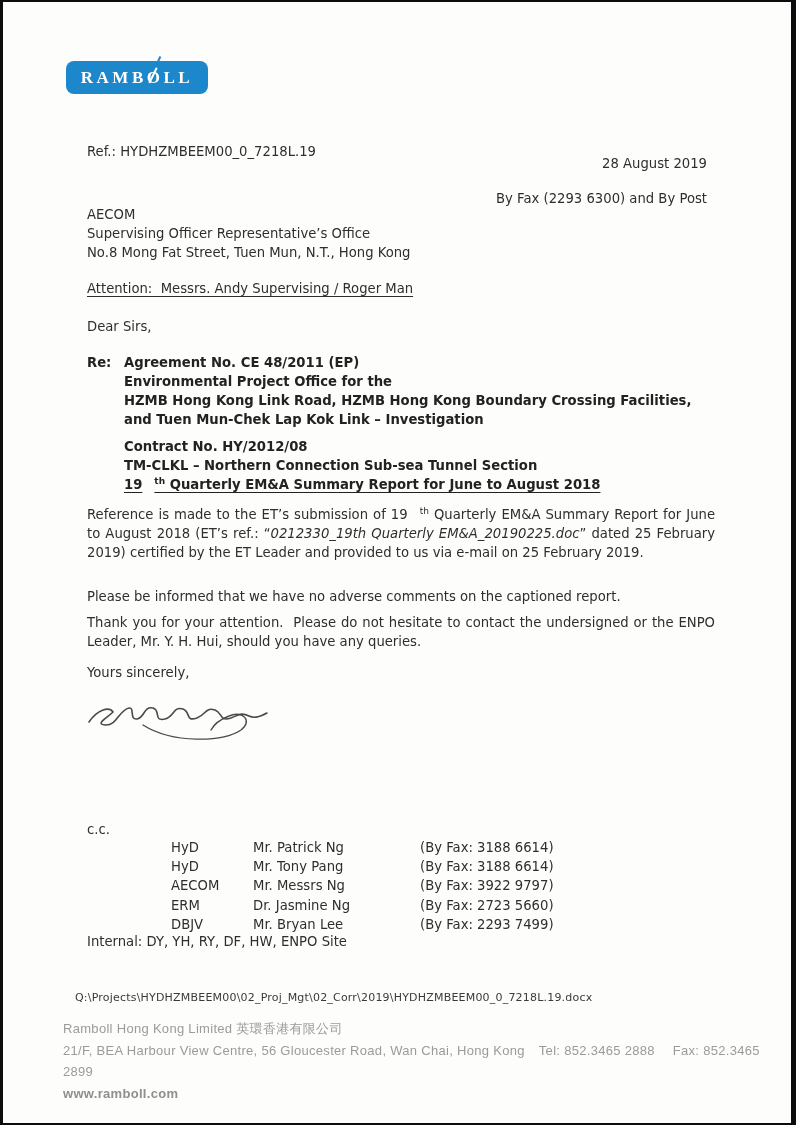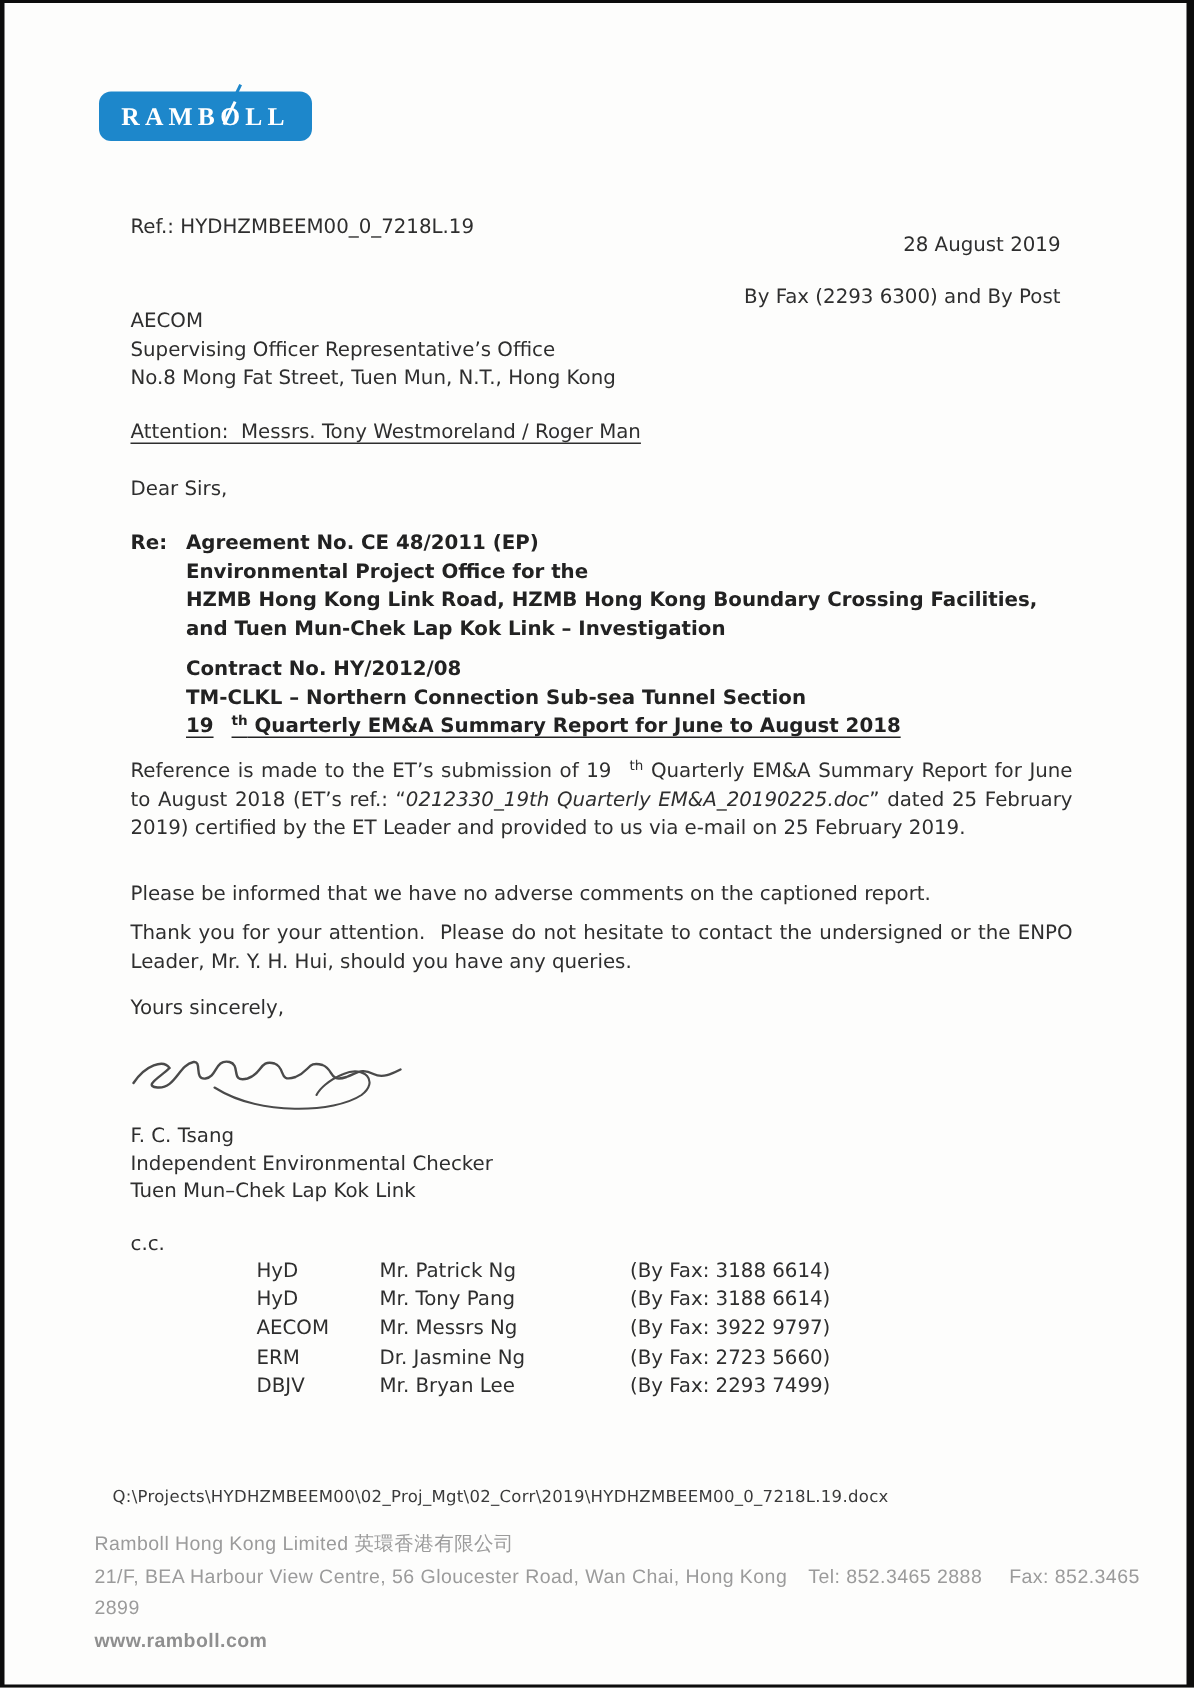--- a/index.html
+++ b/index.html
@@ -93,21 +93,21 @@
   <div class="abs" style="left:84px; top:140px;">Ref.: HYDHZMBEEM00_0_7218L.19</div>
   <div class="abs right-align" style="right:84px; top:152px;">28 August 2019</div>
   <div class="abs right-align" style="right:84px; top:187px;">By Fax (2293 6300) and By Post</div>
 
   <div class="abs" style="left:84px; top:203px;">
     <div>AECOM</div>
     <div>Supervising Officer Representative’s Office</div>
     <div>No.8 Mong Fat Street, Tuen Mun, N.T., Hong Kong</div>
   </div>
 
-  <div class="abs u pre" style="left:84px; top:277px;">Attention:  Messrs. Tony Westmoreland / Roger Man</div>
+  <div class="abs u pre" style="left:84px; top:277px;">Attention:  Messrs. Andy Supervising / Roger Man</div>
 
   <div class="abs" style="left:84px; top:315px;">Dear Sirs,</div>
 
   <div class="abs b" style="left:84px; top:351px; width:640px;">
     <div class="re-row">
       <span class="re-label">Re:</span>
       <span>
         <span style="display:block">Agreement No. CE 48/2011 (EP)</span>
         <span style="display:block">Environmental Project Office for the</span>
         <span style="display:block">HZMB Hong Kong Link Road, HZMB Hong Kong Boundary Crossing Facilities,</span>
@@ -130,25 +130,20 @@
 
   <div class="abs para pre" style="left:84px; top:611px;">Thank you for your attention.  Please do not hesitate to contact the undersigned or the ENPO Leader, Mr. Y. H. Hui, should you have any queries.</div>
 
   <div class="abs" style="left:84px; top:661px;">Yours sincerely,</div>
 
   <svg class="sig-svg" width="195" height="58" viewBox="0 0 195 58">
     <path d="M6 30 C 14 18, 26 14, 30 20 C 24 26, 12 32, 22 33 C 34 34, 36 18, 46 16 C 52 15, 46 28, 54 27 C 62 26, 60 14, 70 16 C 78 18, 70 30, 82 27 C 92 24, 90 14, 100 17 C 108 20, 102 30, 114 26 C 124 22, 122 15, 132 18 C 140 21, 136 30, 148 26 C 156 23, 158 20, 166 24 C 172 27, 178 24, 184 21" stroke="#4a4a4a" stroke-width="1.6" fill="none" stroke-linecap="round"></path>
     <path d="M60 33 C 90 52, 140 50, 158 38 C 170 29, 160 18, 146 24 C 136 28, 130 34, 128 38" stroke="#4a4a4a" stroke-width="1.4" fill="none" stroke-linecap="round"></path>
   </svg>
 
-  <div class="abs" style="left:84px; top:747px; line-height:18.6px;">
-    <div>F. C. Tsang</div>
-    <div>Independent Environmental Checker</div>
-    <div>Tuen Mun–Chek Lap Kok Link</div>
-  </div>
 
   <div class="abs" style="left:84px; top:818px;">c.c.</div>
   <div class="abs cc-table" style="left:168px; top:836px;">
     <div class="cc-row">
       <span class="cc-org">HyD</span>
       <span class="cc-name">Mr. Patrick Ng</span>
       <span class="cc-fax">(By Fax: 3188 6614)</span>
     </div>
     <div class="cc-row">
       <span class="cc-org">HyD</span>
@@ -164,20 +159,21 @@
       <span class="cc-org">ERM</span>
       <span class="cc-name">Dr. Jasmine Ng</span>
       <span class="cc-fax">(By Fax: 2723 5660)</span>
     </div>
     <div class="cc-row">
       <span class="cc-org">DBJV</span>
       <span class="cc-name">Mr. Bryan Lee</span>
       <span class="cc-fax">(By Fax: 2293 7499)</span>
     </div>
   </div>
+  <div class="abs" style="left:84px; top:930px;">Internal: DY, YH, RY, DF, HW, ENPO Site</div>
 
   <div class="abs filepath" style="left:72px; top:986px;">Q:\Projects\HYDHZMBEEM00\02_Proj_Mgt\02_Corr\2019\HYDHZMBEEM00_0_7218L.19.docx</div>
 
   <div class="abs footer" style="left:60px; top:1016px; width:700px;">
     <div>Ramboll Hong Kong Limited 英環香港有限公司</div>
     <div>
       <span>21/F, BEA Harbour View Centre, 56 Gloucester Road, Wan Chai, Hong Kong</span><span class="tel-gap">Tel: 852.3465 2888</span><span class="fax-gap">Fax: 852.3465 2899</span>
     </div>
     <div class="website">www.ramboll.com</div>
   </div>

